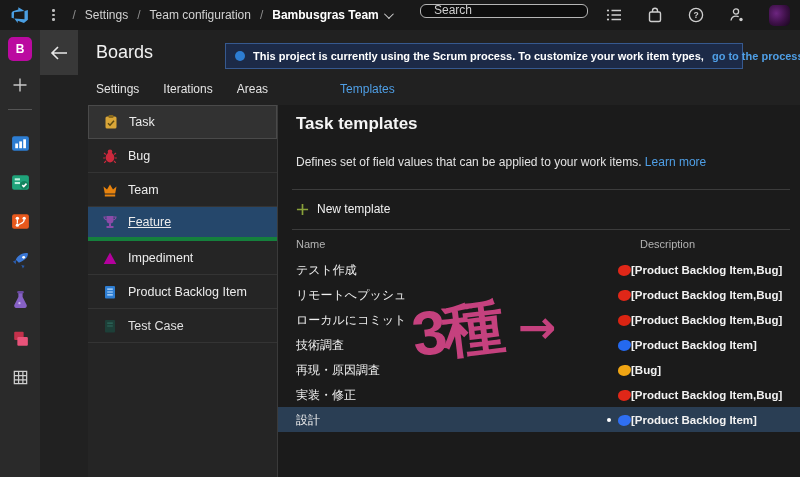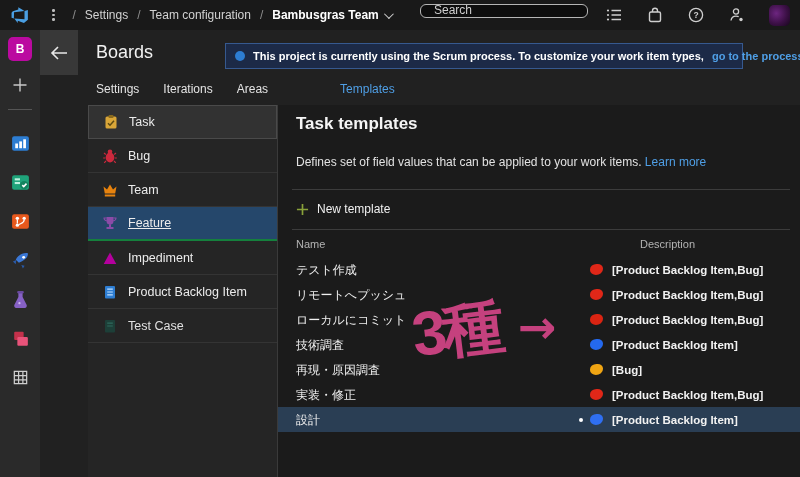--- a/index.html
+++ b/index.html
@@ -52,42 +52,42 @@
   .tabs { position:absolute; left:56px; top:52px; display:flex; gap:24px; font-size:12px; }
   .tab { color:#e4e4e4; cursor:pointer; padding-bottom:4px; }
   .tab.active { color:#4f9fe6; font-weight:400;margin-left:48px; }
 
   
   .wi-panel { position:absolute; left:48px; top:75px; width:190px; bottom:0; background:#252525;
     border-right:1px solid #3a3a3a; }
   .wi { height:34px; display:flex; align-items:center; gap:10px; padding-left:14px; font-size:12.5px;
     color:#ececec; border-bottom:1px solid #343434; cursor:pointer; }
   .wi.sel { background:#323232; border:1px solid #4a4a4a; }
-  .wi.hov { background:#25476b; border-bottom:2px solid #15803d; }
+  .wi.hov { background:#25476b; border-bottom:4px solid #15803d; }
   .wi.hov .wi-label { text-decoration:underline; }
   .wi.dim { color:#e0e0e0; }
   .wiicon { width:16px; height:16px; flex:0 0 auto; display:flex; }
 
   
   .main { position:absolute; left:238px; top:75px; right:0; bottom:0; background:#1b1b1b; }
   .m-title { position:absolute; left:18px; top:9px; font-size:17px; font-weight:600; color:#f5f5f5; }
   .m-desc { position:absolute; left:18px; top:50px; font-size:12px; color:#e2e2e2; }
   .m-desc .blink { color:#4f9fe6; cursor:pointer; }
   .hr1 { position:absolute; left:14px; right:10px; top:84px; height:1px; background:#3c3c3c; }
   .newtpl { position:absolute; left:18px; top:97px; display:flex; align-items:center; gap:8px;
     font-size:12px; color:#f0f0f0; cursor:pointer; }
   .hr2 { position:absolute; left:14px; right:10px; top:124px; height:1px; background:#3c3c3c; }
   .thead { position:absolute; left:0; right:0; top:133px; height:18px; font-size:11px; color:#b3b3b3; }
   .thead .c1 { position:absolute; left:18px; }
   .thead .c2 { position:absolute; left:350px;margin-left:12px; }
   .trows { position:absolute; left:0; right:0; top:152px; }
   .trow { position:relative; height:25px; cursor:pointer; }
   .trow.selected { background:#2a3e54; }
   .tname { position:absolute; left:18px; top:50%; transform:translateY(-50%); font-size:12px; color:#f0f0f0; white-space:nowrap; }
-  .tdesc { position:absolute; left:312px; top:50%; transform:translateY(-50%); display:flex; align-items:flex-start; gap:9px; }
+  .tdesc { position:absolute; left:340px; top:50%; transform:translateY(-50%); display:flex; align-items:flex-end; }
   .dot { width:13px; height:11px; border-radius:55% 45% 60% 50%; flex:0 0 auto; }
   .dtext { font-size:11.5px; font-weight:700; color:#f2f2f2; white-space:nowrap; }
   .speck { position:absolute; left:-11px; top:4px; width:4px; height:4px; border-radius:50%; background:#fff; }
 
   
   .anno { position:absolute; inset:0; pointer-events:none; z-index:40; }
   .anno-text { position:absolute; left:412px; top:288px; font-size:62px; font-weight:700; color:#c5417e;
     transform:rotate(-7deg); letter-spacing:-4px; }
   .anno-arrow { position:absolute; left:518px; top:300px; font-size:46px; font-weight:700; color:#c5417e;
     font-family:"DejaVu Sans",sans-serif; }

